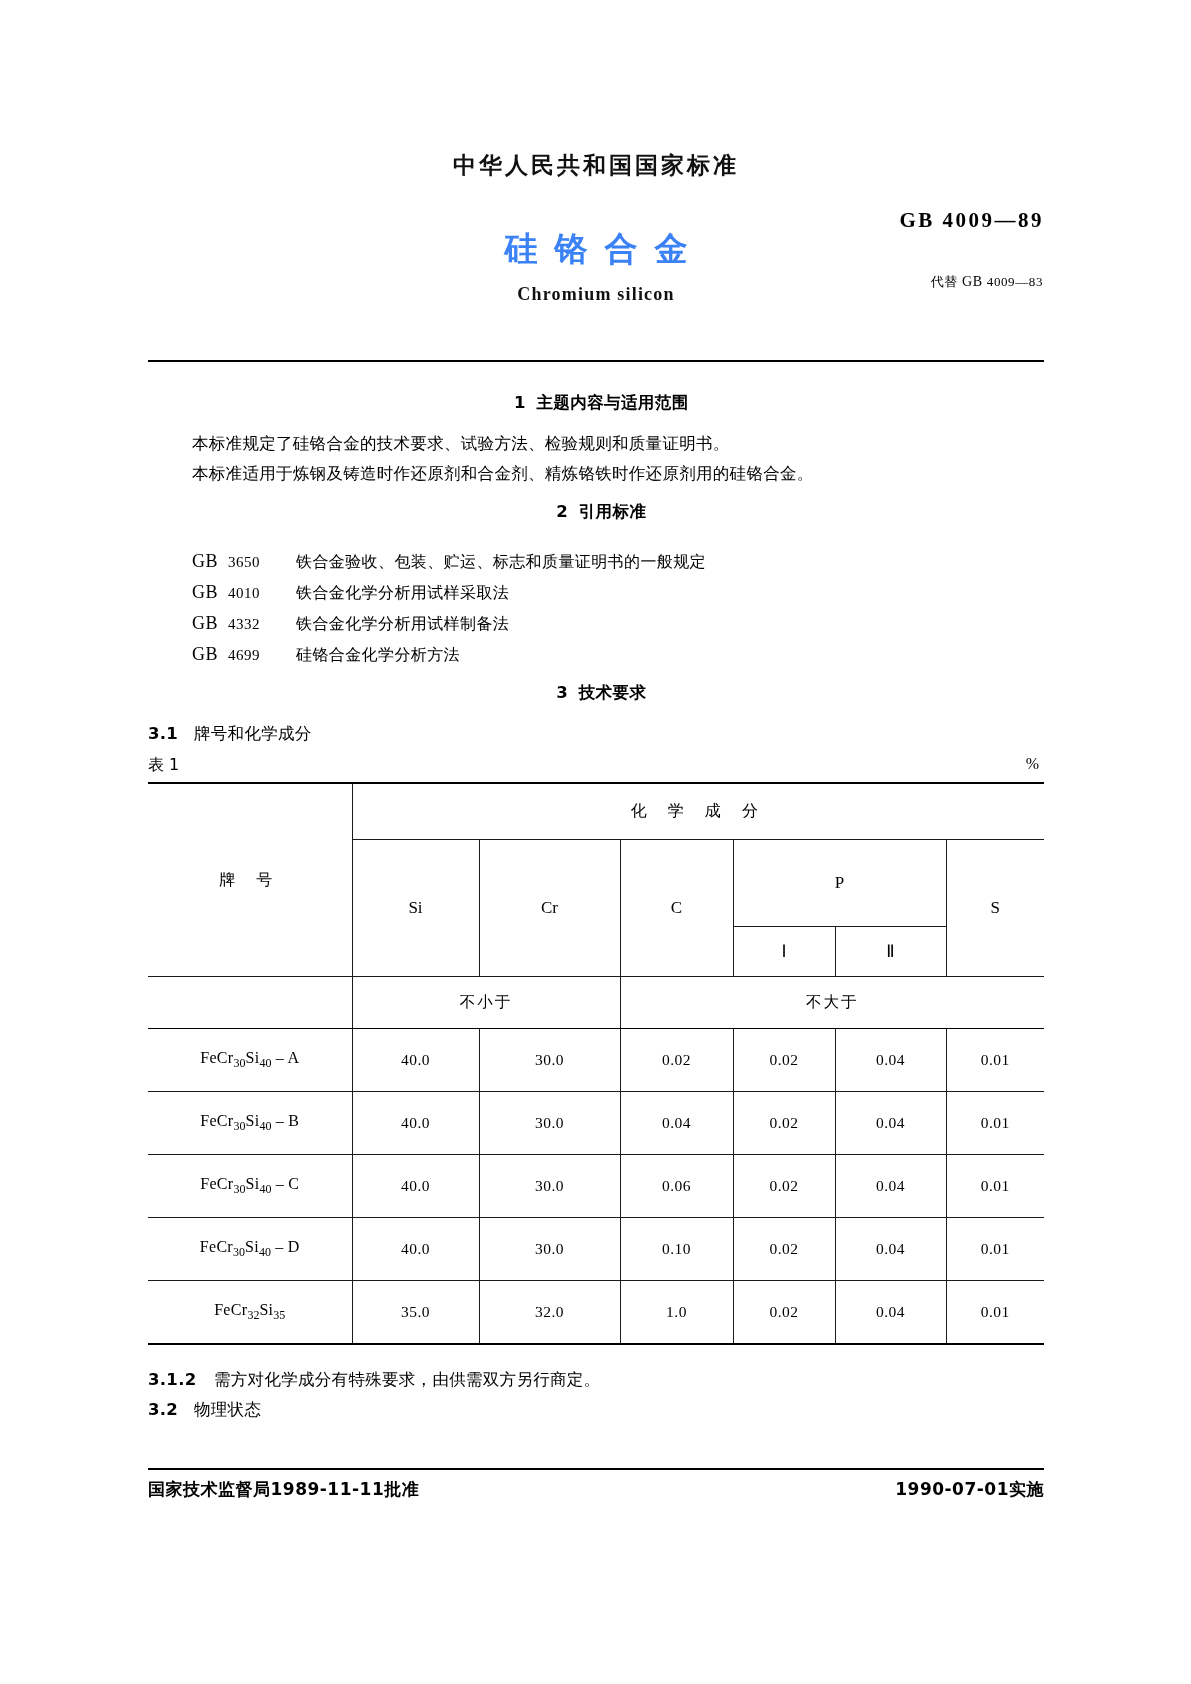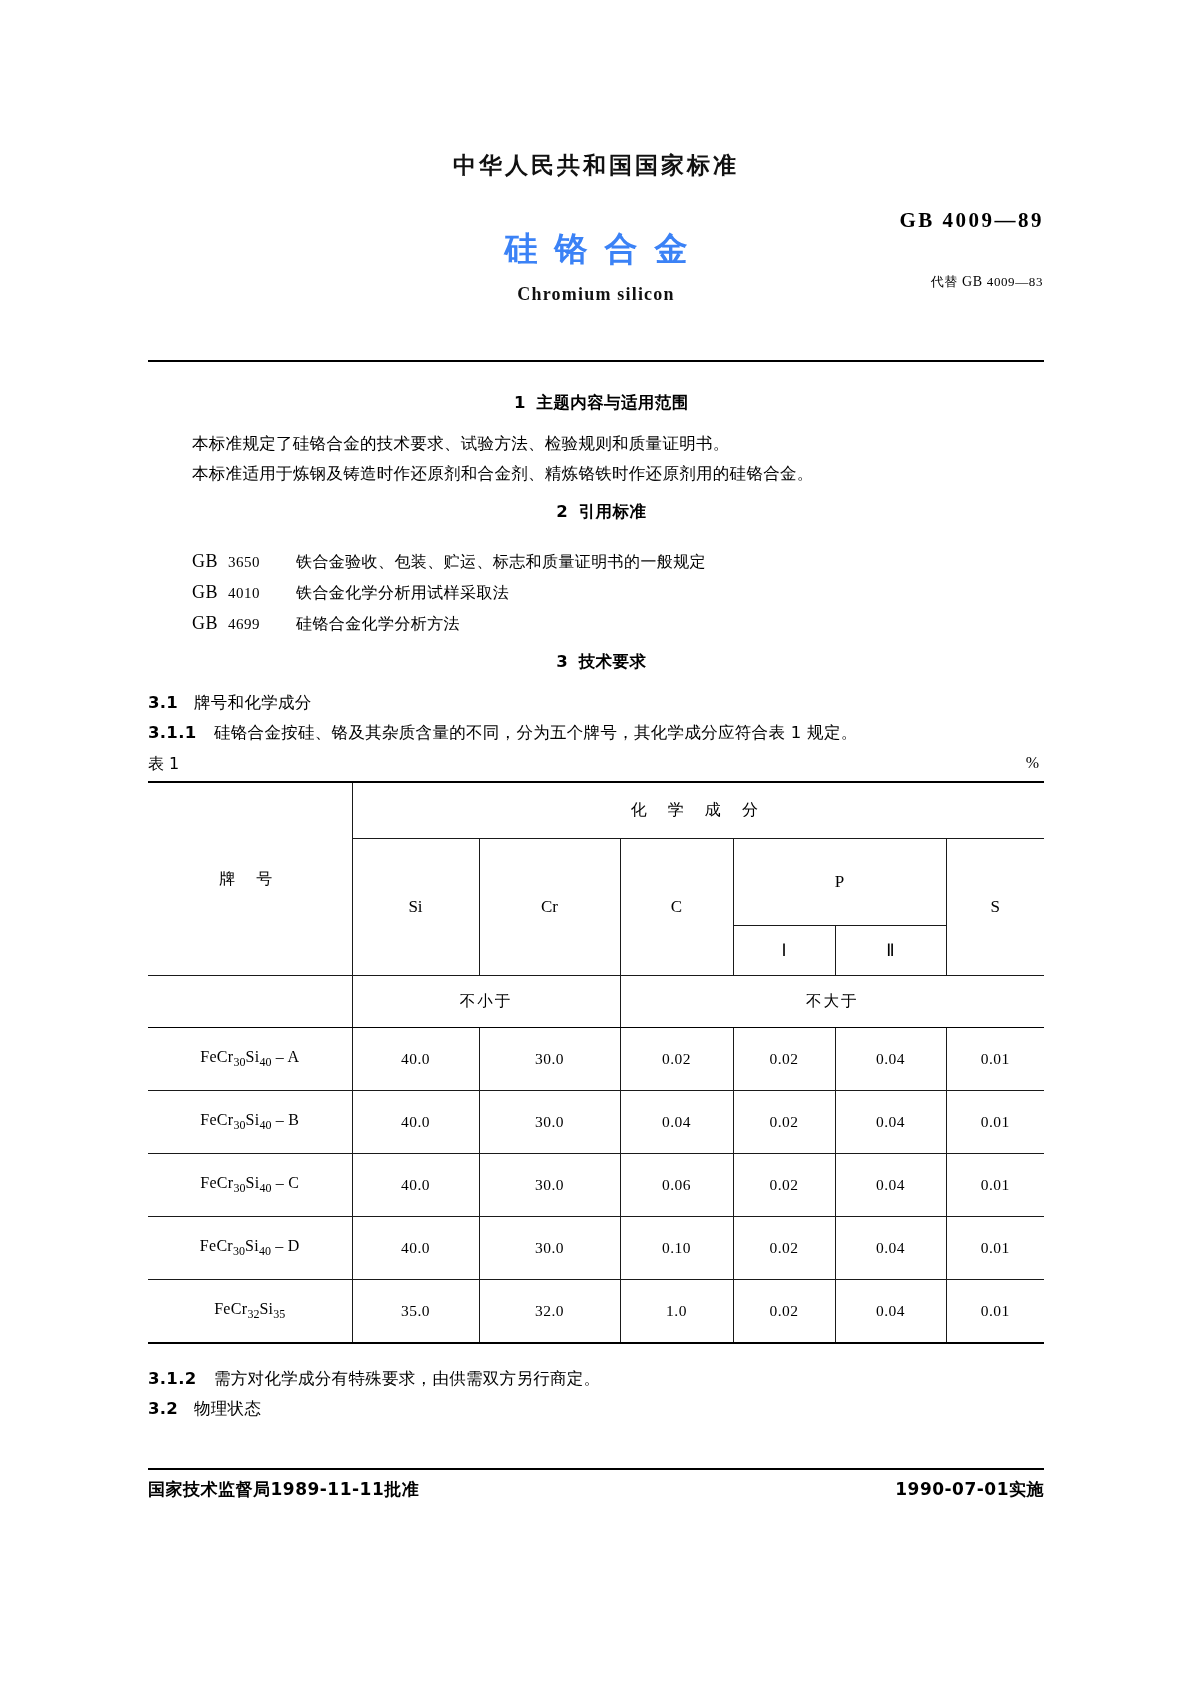--- a/index.html
+++ b/index.html
@@ -292,35 +292,35 @@
       </p>
       <div class="spacer-md"></div>
       <div class="ref-list">
         <span class="ref-row">
           <span class="ref-code"><span class="gb">GB</span>&nbsp;&nbsp;<span class="n">3650</span></span><span class="ref-title">铁合金验收、包装、贮运、标志和质量证明书的一般规定</span>
         </span>
         <span class="ref-row">
           <span class="ref-code"><span class="gb">GB</span>&nbsp;&nbsp;<span class="n">4010</span></span><span class="ref-title">铁合金化学分析用试样采取法</span>
         </span>
         <span class="ref-row">
+          <span class="ref-code"><span class="gb">GB</span>&nbsp;&nbsp;<span class="n">4332</span></span><span class="ref-title">铁合金化学分析用试样制备法</span>
+        </span>
+        <span class="ref-row">
           <span class="ref-code"><span class="gb">GB</span>&nbsp;&nbsp;<span class="n">4699</span></span><span class="ref-title">硅铬合金化学分析方法</span>
         </span>
       </div>
 
       <div class="spacer-sm"></div>
 
       <p class="clause-h">
         <span class="num">3</span><span>技术要求</span>
       </p>
       <div class="spacer-sm"></div>
       <p class="sub-h">
         <span class="num">3.1</span><span>牌号和化学成分</span>
-      </p>
-      <p class="sub-h">
-        <span class="num wide">3.1.1</span><span>硅铬合金按硅、铬及其杂质含量的不同，分为五个牌号，其化学成分应符合表 1 规定。</span>
       </p>
 
       <p class="table-caption">
         <span>表 1</span>
         <span class="unit-mark">%</span>
       </p>
 
       <table class="spec">
         <colgroup>
           <col style="width:204px">

